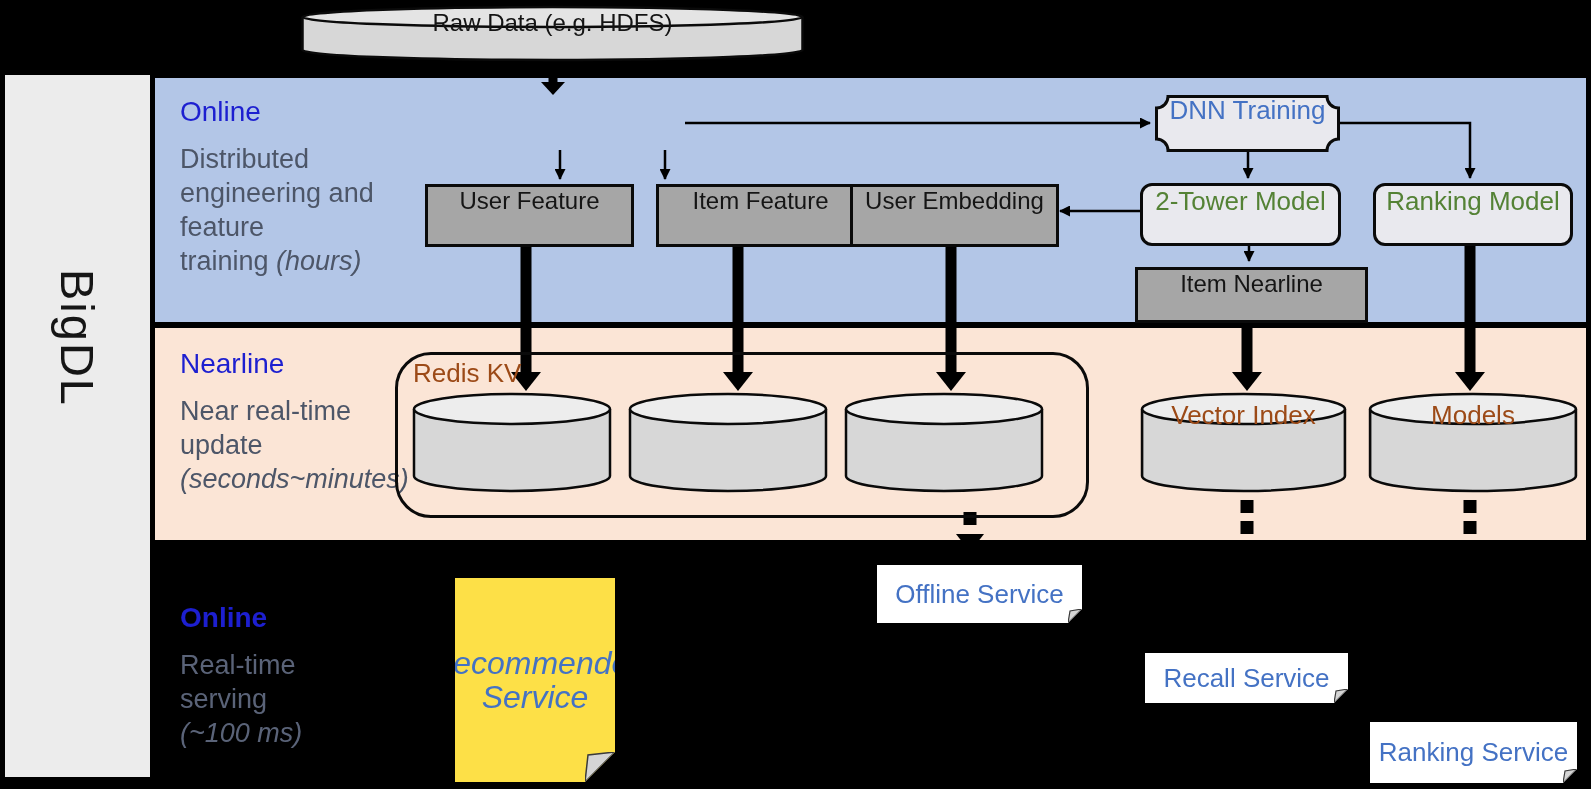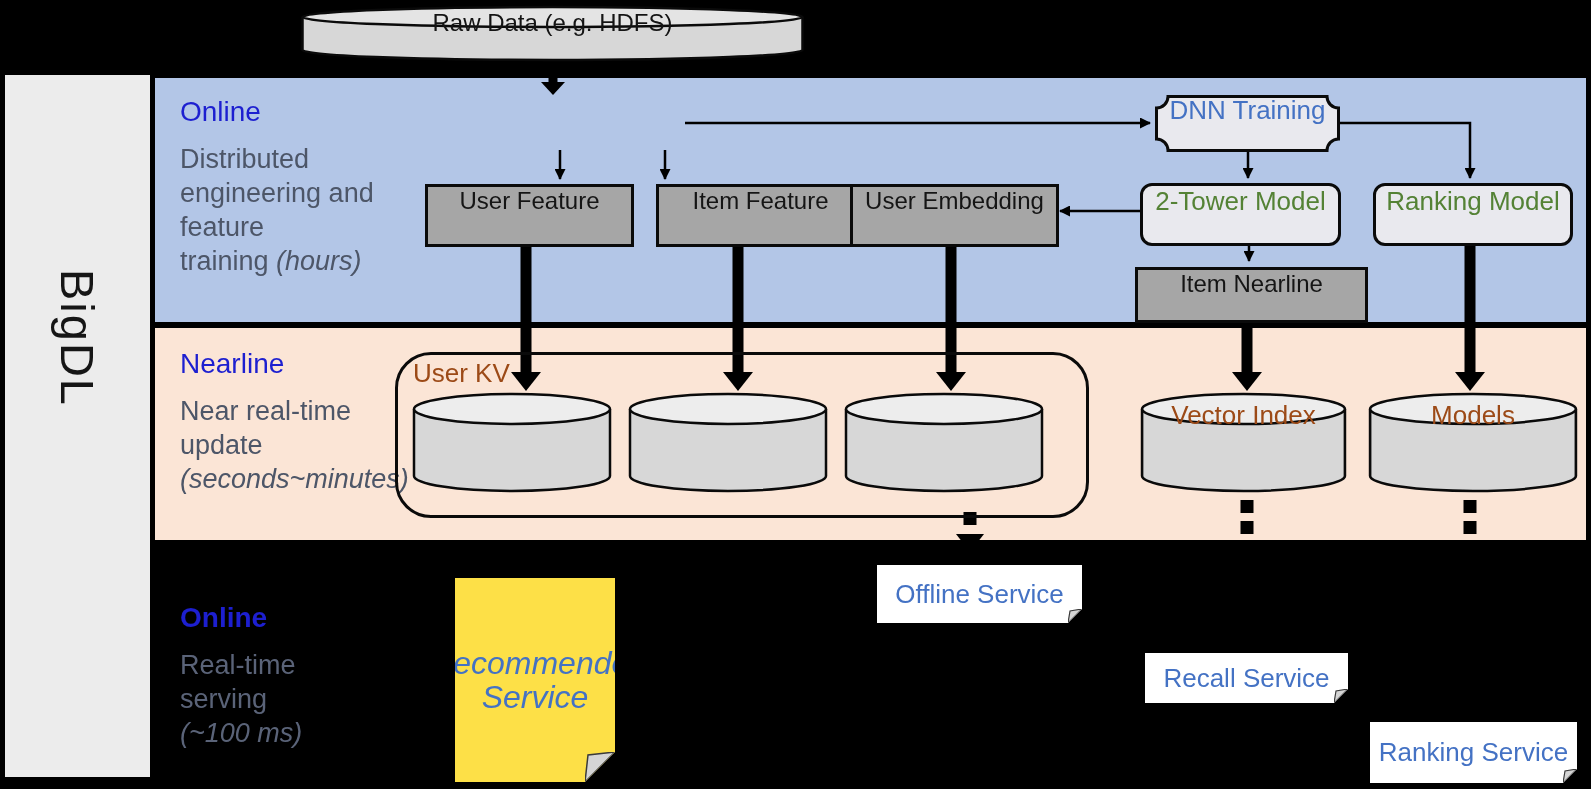--- a/index.html
+++ b/index.html
@@ -148,21 +148,21 @@
   </div>
 
   <div class="band-title" style="left:180px;top:348px;">Nearline</div>
   <div class="band-desc" style="left:180px;top:394px;">
     <div>Near real-time</div>
     <div>update</div>
     <div class="it">(seconds~minutes)</div>
   </div>
 
   <div class="redis-box"></div>
-  <div class="redis-lbl">User KV</div>
+  <div class="redis-lbl">Redis KV</div>
 
   <div class="node" style="left:412px;top:392px;width:200px;height:101px;">
     <svg class="shape" viewBox="0 0 200 101" preserveAspectRatio="none">
       <path d="M2,17 V84 A98,15 0 0 0 198,84 V17" fill="#d7d7d7" stroke="#0a0a0a" stroke-width="2.5"></path>
       <ellipse cx="100" cy="17" rx="98" ry="15" fill="#ededed" stroke="#0a0a0a" stroke-width="2.5"></ellipse>
     </svg>
   </div>
   <div class="node" style="left:628px;top:392px;width:200px;height:101px;">
     <svg class="shape" viewBox="0 0 200 101" preserveAspectRatio="none">
       <path d="M2,17 V84 A98,15 0 0 0 198,84 V17" fill="#d7d7d7" stroke="#0a0a0a" stroke-width="2.5"></path>

